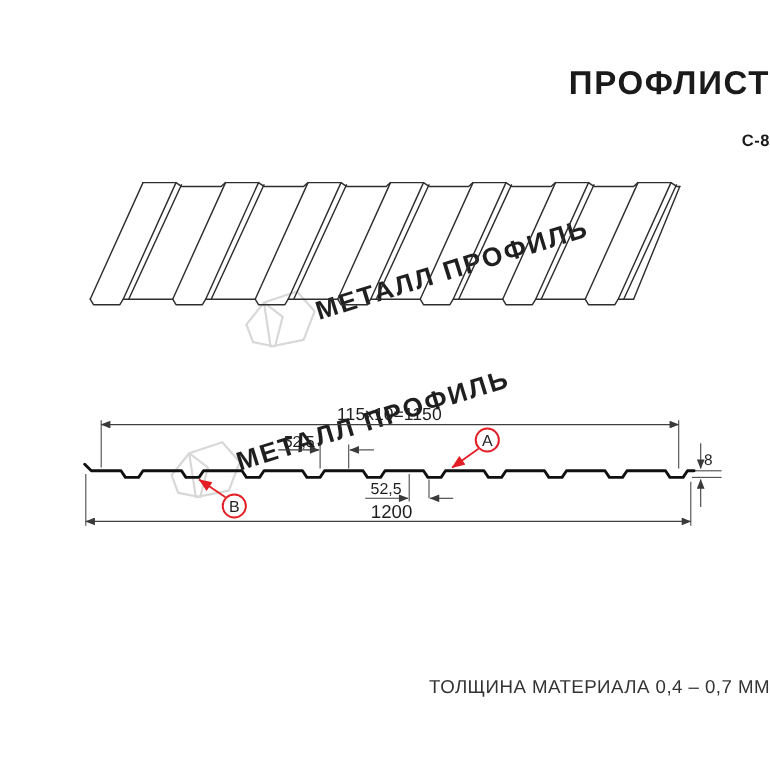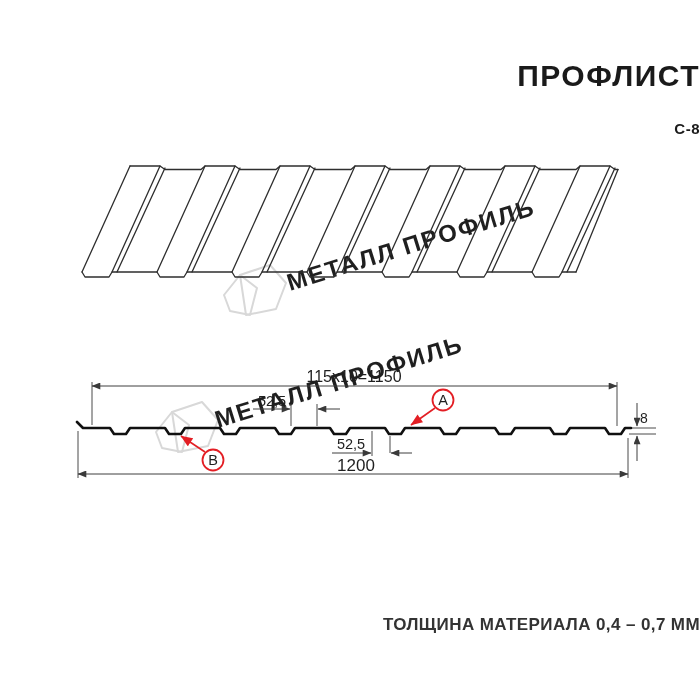--- a/index.html
+++ b/index.html
@@ -4,21 +4,21 @@
 <style>
   html,body{margin:0;padding:0;}
   body{
     width:700px;height:700px;position:relative;background:#ffffff;overflow:hidden;
     font-family:"Liberation Sans", sans-serif;
   }
   .abs{position:absolute;}
   .center-text{left:0;width:700px;text-align:right;}
   #title{top:59px;font-size:30px;font-weight:bold;letter-spacing:1.5px;color:#1a1a1a;}
   #subtitle{top:100px;font-size:15px;font-weight:bold;letter-spacing:0.5px;color:#1a1a1a;margin-top:20px;}
-  #footer-note{top:615px;font-size:17px;font-weight:bold;letter-spacing:0.4px;color:#333333;}
+  #footer-note{top:615px;font-size:17px;font-weight:normal;letter-spacing:0.4px;color:#333333;}
   svg text{font-family:"Liberation Sans", sans-serif;fill:#1f1f1f;}
   .dimline{stroke:#3f3f3f;stroke-width:1;fill:none;}
   .extline{stroke:#4a4a4a;stroke-width:1;fill:none;}
   .sheetline{stroke:#2e2e2e;stroke-width:1.3;fill:none;stroke-linejoin:round;stroke-linecap:round;}
   .profileline{stroke:#101010;stroke-width:2.6;fill:none;stroke-linejoin:round;stroke-linecap:round;}
   .wm-logo{stroke:#d8d8d8;stroke-width:2;fill:none;stroke-linejoin:round;}
   .badge{fill:#ffffff;stroke-width:1.8;}
   .redarrow{stroke-width:1.6;fill:none;}
 </style>
 </head>

